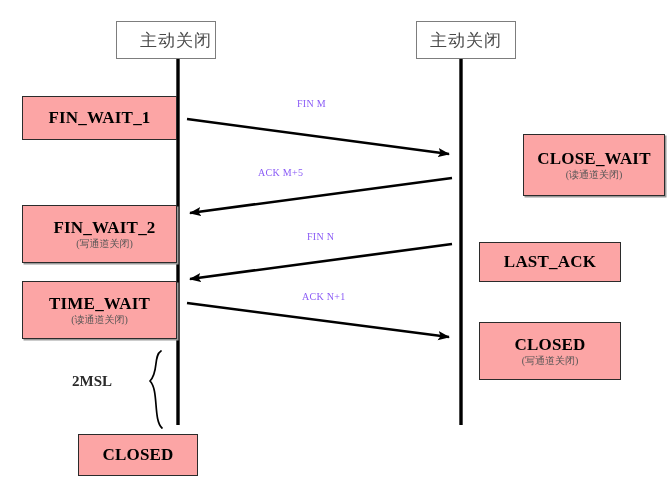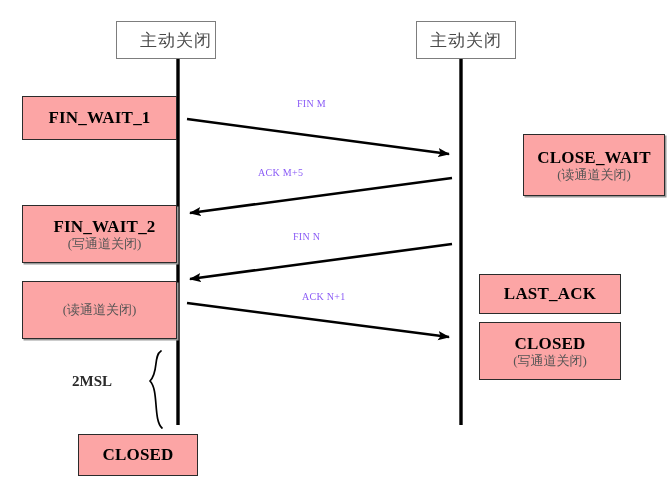--- a/index.html
+++ b/index.html
@@ -40,21 +40,21 @@
     box-shadow: 1.5px 1.5px 0 0 #9a9a9a;
   }
   .node .state-name {
     font-weight: bold;
     font-size: 17px;
     color: #000000;
     letter-spacing: .2px;
     white-space: nowrap;
   }
   .node .state-sub {
-    font-size: 13px;
+    font-size: 10px;
     color: #555555;
     white-space: nowrap;
     margin-top: 1px;
   }
   
   .role-header {
     position: absolute;
     box-sizing: border-box;
     background: #ffffff;
     border: 1px solid #7d7d7d;
@@ -121,44 +121,45 @@
   <div class="node" style="left:22px; top:96px; width:155px; height:44px;">
     <span class="state-name">FIN_WAIT_1</span>
   </div>
 
   <div class="node shadowed" style="left:22px; top:205px; width:155px; height:58px;padding-left:10px;">
     <span class="state-name">FIN_WAIT_2</span>
     <span class="state-sub">(写通道关闭)</span>
   </div>
 
   <div class="node shadowed" style="left:22px; top:281px; width:155px; height:58px;">
+    <span class="state-name">TIME_WAIT</span>
     <span class="state-sub">(读通道关闭)</span>
   </div>
 
   <div class="node" style="left:78px; top:434px; width:120px; height:42px;">
     <span class="state-name">CLOSED</span>
   </div>
 
   <div class="node shadowed" style="left:479px; top:134px; width:142px; height:62px;margin-left:44px;">
     <span class="state-name">CLOSE_WAIT</span>
     <span class="state-sub">(读通道关闭)</span>
   </div>
 
-  <div class="node" style="left:479px; top:242px; width:142px; height:40px;margin-top:32px;">
+  <div class="node" style="left:479px; top:242px; width:142px; height:40px;">
     <span class="state-name">LAST_ACK</span>
   </div>
 
   <div class="node" style="left:479px; top:322px; width:142px; height:58px;">
     <span class="state-name">CLOSED</span>
     <span class="state-sub">(写通道关闭)</span>
   </div>
 
   <div class="msg-label" style="left:297px; top:98px;">FIN M</div>
 
   <div class="msg-label" style="left:258px; top:167px;">ACK M+5</div>
 
-  <div class="msg-label" style="left:293px; top:231px;">FIN N</div>
+  <div class="msg-label" style="left:307px; top:231px;">FIN N</div>
 
   <div class="msg-label" style="left:302px; top:291px;font-family:Liberation Serif, serif;">ACK N+1</div>
 
   <div class="timer-label" style="left:72px; top:373px;font-weight:bold;">2MSL</div>
 
 </div>
 
 </body></html>

